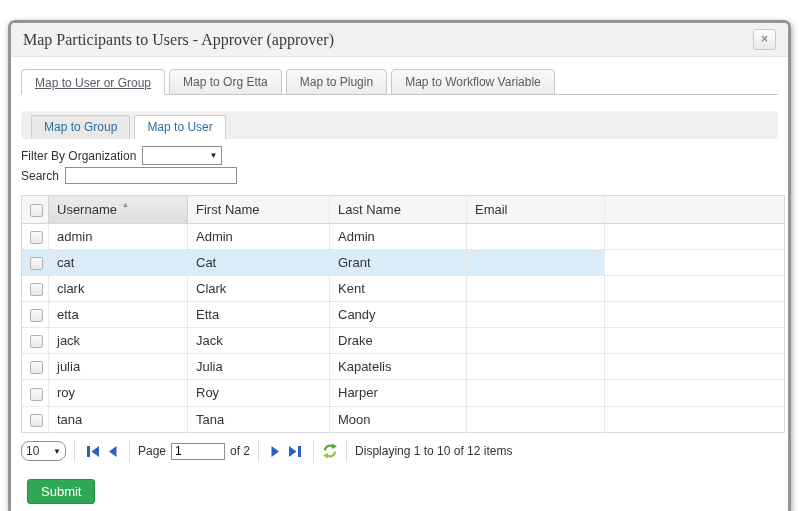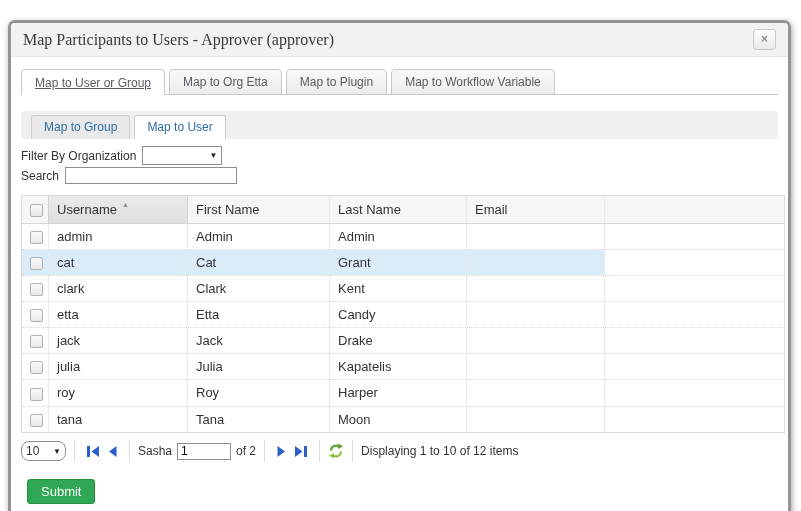--- a/index.html
+++ b/index.html
@@ -238,21 +238,21 @@
           <rect x="1" y="1" width="3" height="11" fill="#2d5fc7"></rect>
           <polygon points="13,1 5.5,6.5 13,12" fill="#2d5fc7"></polygon>
         </svg>
       </span>
       <span class="navbtn">
         <svg width="11" height="13" viewBox="0 0 11 13">
           <polygon points="9.5,1 2,6.5 9.5,12" fill="#2d5fc7"></polygon>
         </svg>
       </span>
       <div class="sep"></div>
-      <span>Sasha</span>
+      <span>Page</span>
       <input class="page-input" type="text" value="1" style="">
       <span>of 2</span>
       <div class="sep"></div>
       <span class="navbtn">
         <svg width="11" height="13" viewBox="0 0 11 13">
           <polygon points="1.5,1 9,6.5 1.5,12" fill="#2d5fc7"></polygon>
         </svg>
       </span>
       <span class="navbtn">
         <svg width="15" height="13" viewBox="0 0 15 13">

